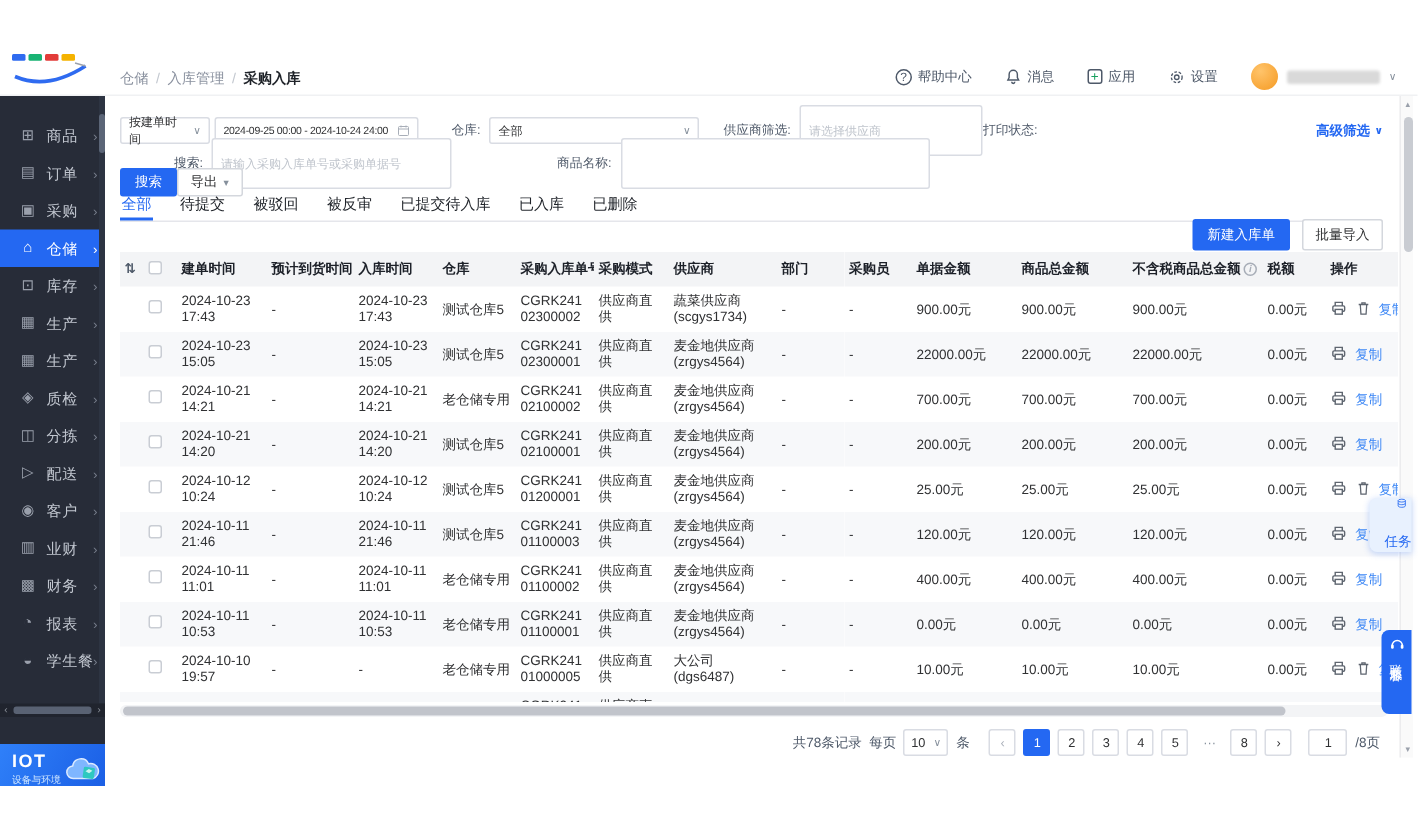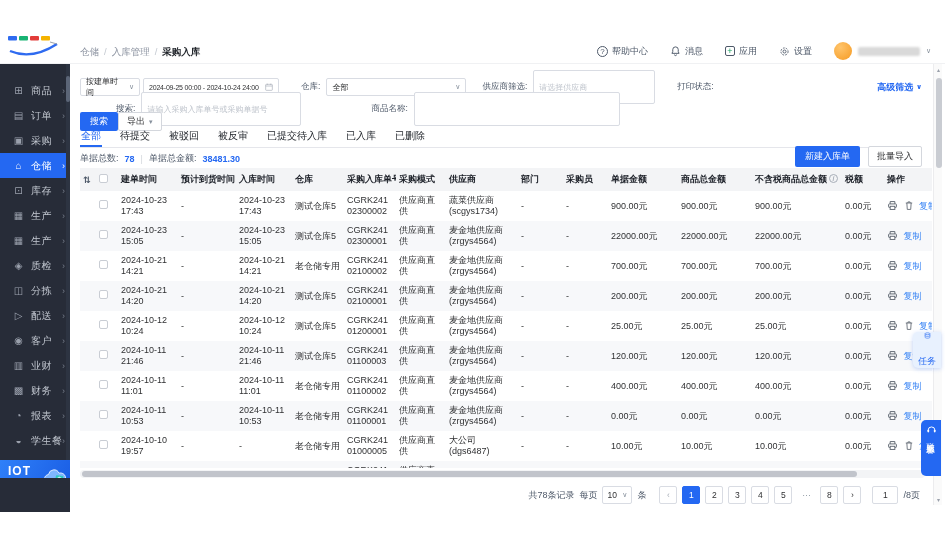--- a/index.html
+++ b/index.html
@@ -32,21 +32,21 @@
   .nav-item .lbl { font-size:10px; color:#c2c7d0; letter-spacing:.5px; }
   .nav-item .chev { position:absolute; right:5px; font-size:9px; color:#767d8a; }
   .nav-item.active { background:#2468f2; }
   .nav-item.active .lbl, .nav-item.active .glyph, .nav-item.active .chev { color:#fff; }
   .side-vscroll { position:absolute; right:0; top:0; width:4px; height:405px; background:#2d3442; }
   .side-vthumb { position:absolute; right:0; top:12px; width:4px; height:26px; background:#5b6577; border-radius:2px; }
   .side-hscroll { position:absolute; left:0; top:405px; width:70px; height:9px; background:#20242e;
     display:flex; align-items:center; }
   .side-harrow { font-size:7px; color:#8a8f99; width:8px; text-align:center; }
   .side-hthumb { height:5px; flex:1; margin:0 1px; background:#596273; border-radius:2px; }
-  .iot { position:absolute; left:0; top:396px; width:70px; height:18px;
+  .iot { position:absolute; left:0; top:432px; width:70px; height:28px;
     background:linear-gradient(120deg,#2f80f9,#1b5fe5); color:#fff; overflow:hidden; }
   .iot-title { position:absolute; left:8px; top:4px; font-size:12px; font-weight:bold; letter-spacing:1px; }
   .iot-sub { position:absolute; left:8px; top:20px; font-size:6.5px; color:#cfe6ff; }
   .iot-cloud { position:absolute; right:2px; top:6px; }
 
   
   .main { position:absolute; left:70px; top:64px; width:862px; height:481px; background:#fff; }
   .frow { position:absolute; left:10px; right:10px; display:flex; align-items:center; }
   .flabel { font-size:8.5px; color:#4e5969; white-space:nowrap; }
   .ctrl { height:18px; border:1px solid #d9dce3; border-radius:2px; background:#fff;
@@ -106,21 +106,21 @@
   .jump { width:26px; height:18px; border:1px solid #d9dce3; border-radius:2px; text-align:center;
     font-size:8.5px; color:#303133; outline:none; }
 
   
   .vscroll { position:absolute; left:933px; top:64px; width:9px; height:441px; background:#fafafa;
     border-left:1px solid #ececee; z-index:7; }
   .varrow { position:absolute; left:0; width:9px; text-align:center; font-size:6px; color:#9aa0ab; }
   .vthumb { position:absolute; left:1.5px; top:14px; width:6px; height:90px; background:#c9ccd2; border-radius:3px; }
   .task-float { position:absolute; left:913px; top:332px; width:28px; height:36px; background:#e8f1fe;
     border-radius:5px 0 0 5px; box-shadow:0 1px 4px rgba(36,104,242,.25); z-index:8;
-    display:flex; flex-direction:column; align-items:center; justify-content:center; gap:16px; cursor:pointer; }
+    display:flex; flex-direction:column; align-items:flex-end; justify-content:center; gap:16px; cursor:pointer; }
   .task-float span { font-size:9px; color:#2468f2; }
   .svc-float { position:absolute; left:921px; top:420px; width:20px; height:56px; background:#2468f2;
     border-radius:5px 0 0 5px; z-index:8; display:flex; flex-direction:column; align-items:center;
     padding-top:4px; gap:2px; cursor:pointer; }
   .svc-float span { writing-mode:vertical-rl; font-size:8.5px; color:#fff; letter-spacing:1px; }
 </style>
 </head>
 <body>
 
 <div class="header">
@@ -295,21 +295,21 @@
           <path d="M3.5 1v2M8.5 1v2M1 4.5h10" stroke="#a8aeb8"></path>
         </svg>
     </div>
     <span class="flabel" style="margin-left:22px;">仓库:</span>
     <div class="ctrl" style="width:140px; margin-left:6px;">
       <span>全部</span>
       <span class="caret">∨</span>
     </div>
     <span class="flabel" style="margin-left:16px;">供应商筛选:</span>
     <input class="ctrl" style="width: 122px; margin-left: 6px;" placeholder="请选择供应商">
-    <span class="flabel" style="margin-left:22px;text-align:center;">打印状态:</span>
+    <span class="flabel" style="text-align:center;">打印状态:</span>
     <div class="adv">
       <span>高级筛选</span>
       <span class="caret" style="color:#2468f2;">∨</span>
     </div>
   </div>
 
   <div class="frow" style="top:28px;">
     <span class="flabel" style="margin-left:36px;">搜索:</span>
     <input class="ctrl" style="width: 160px; margin-left: 6px;" placeholder="请输入采购入库单号或采购单据号">
     <span class="flabel" style="margin-left:70px;">商品名称:</span>
@@ -328,27 +328,20 @@
 
   <span class="tab active">全部</span>
       <span class="tab">待提交</span>
       <span class="tab">被驳回</span>
       <span class="tab">被反审</span>
       <span class="tab">已提交待入库</span>
       <span class="tab">已入库</span>
       <span class="tab">已删除</span>
     </div>
 
-  <div class="summary">
-    <span>单据总数:</span>
-    <span class="num">78</span>
-    <span class="sumdiv">|</span>
-    <span>单据总金额:</span>
-    <span class="num">38481.30</span>
-  </div>
   <div class="topbtns">
     <button class="btn-primary" style="height:21px;">新建入库单</button>
     <button class="btn-plain" style="height:21px;">
         <span>批量导入</span>
       </button>
   </div>
 
   <div class="table-wrap">
     <table class="grid">
       <colgroup>

